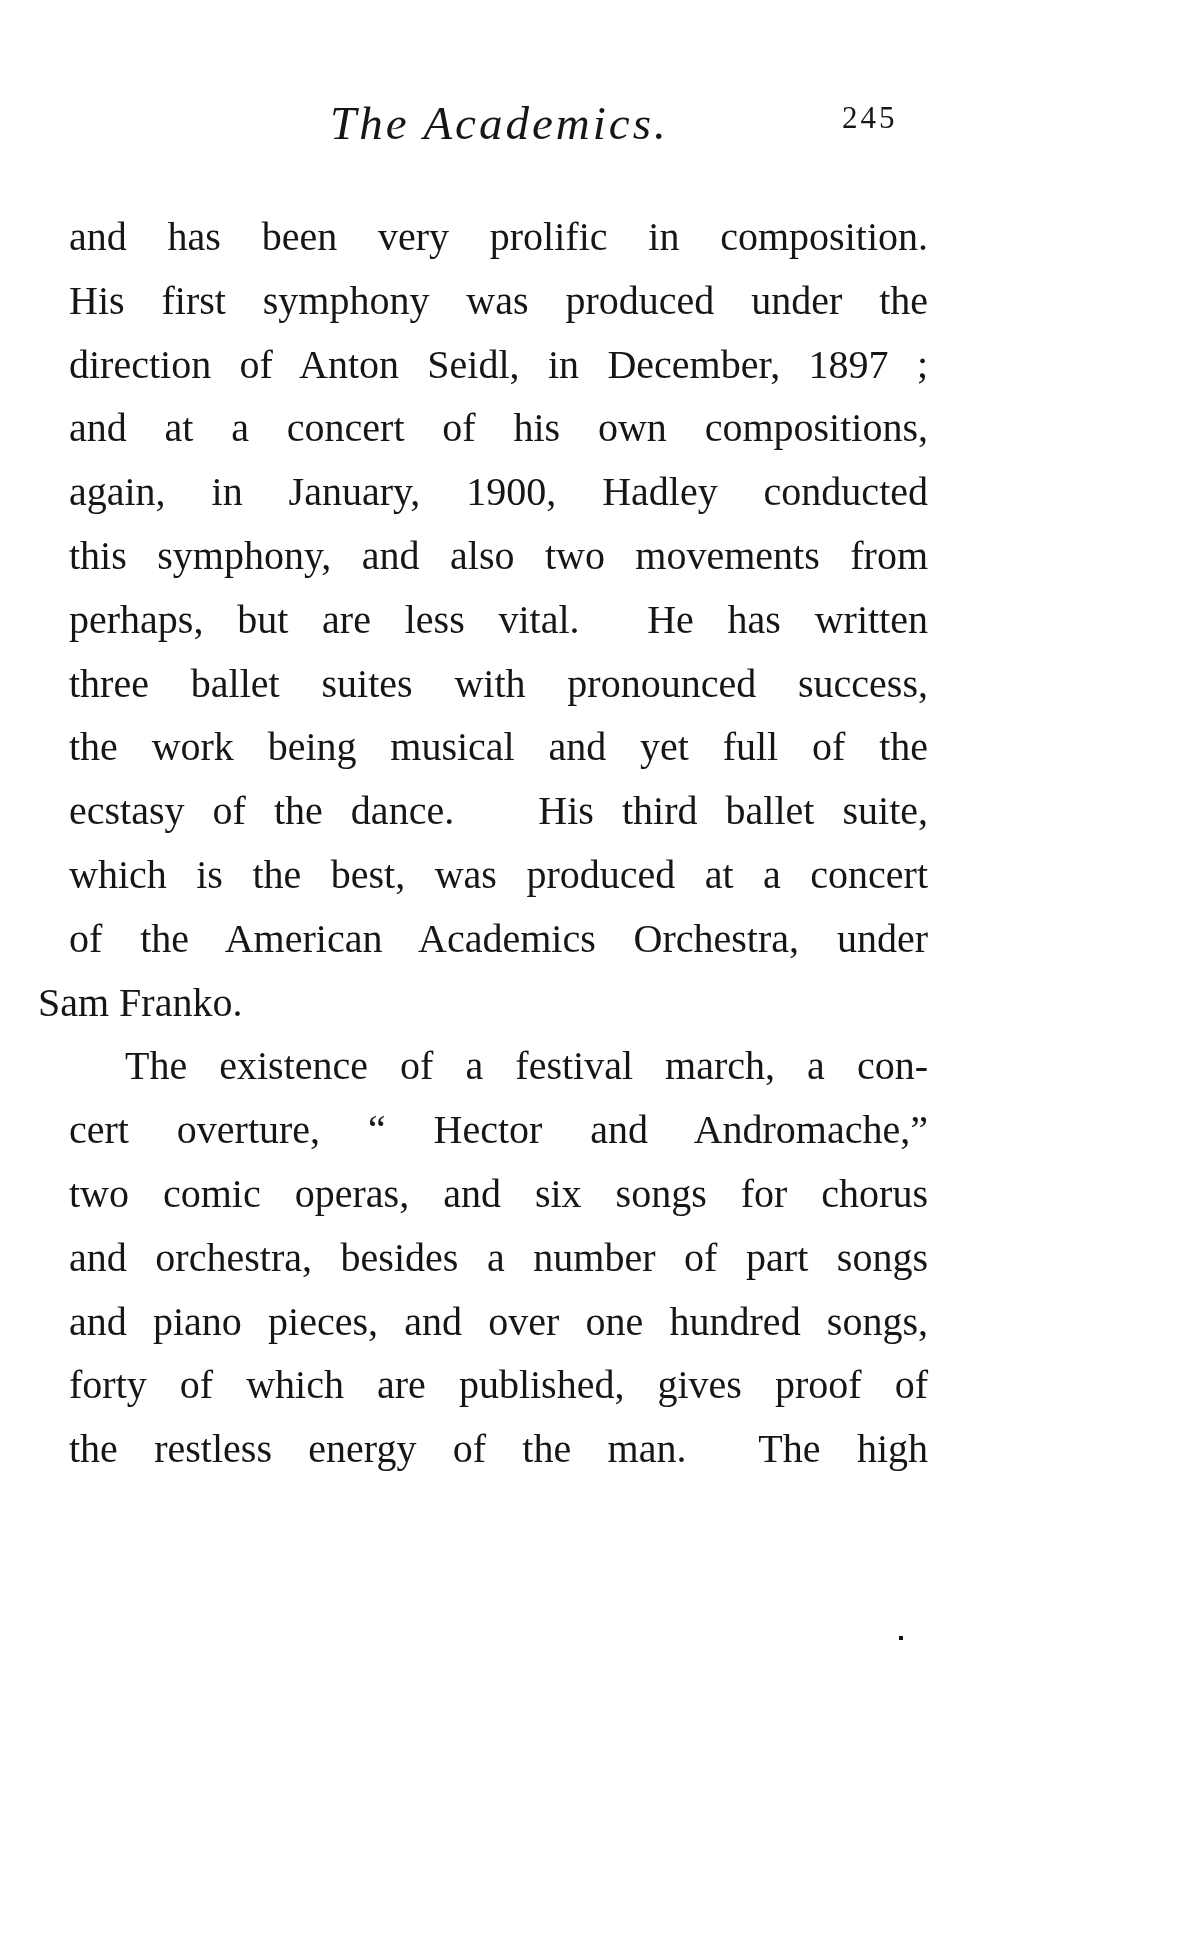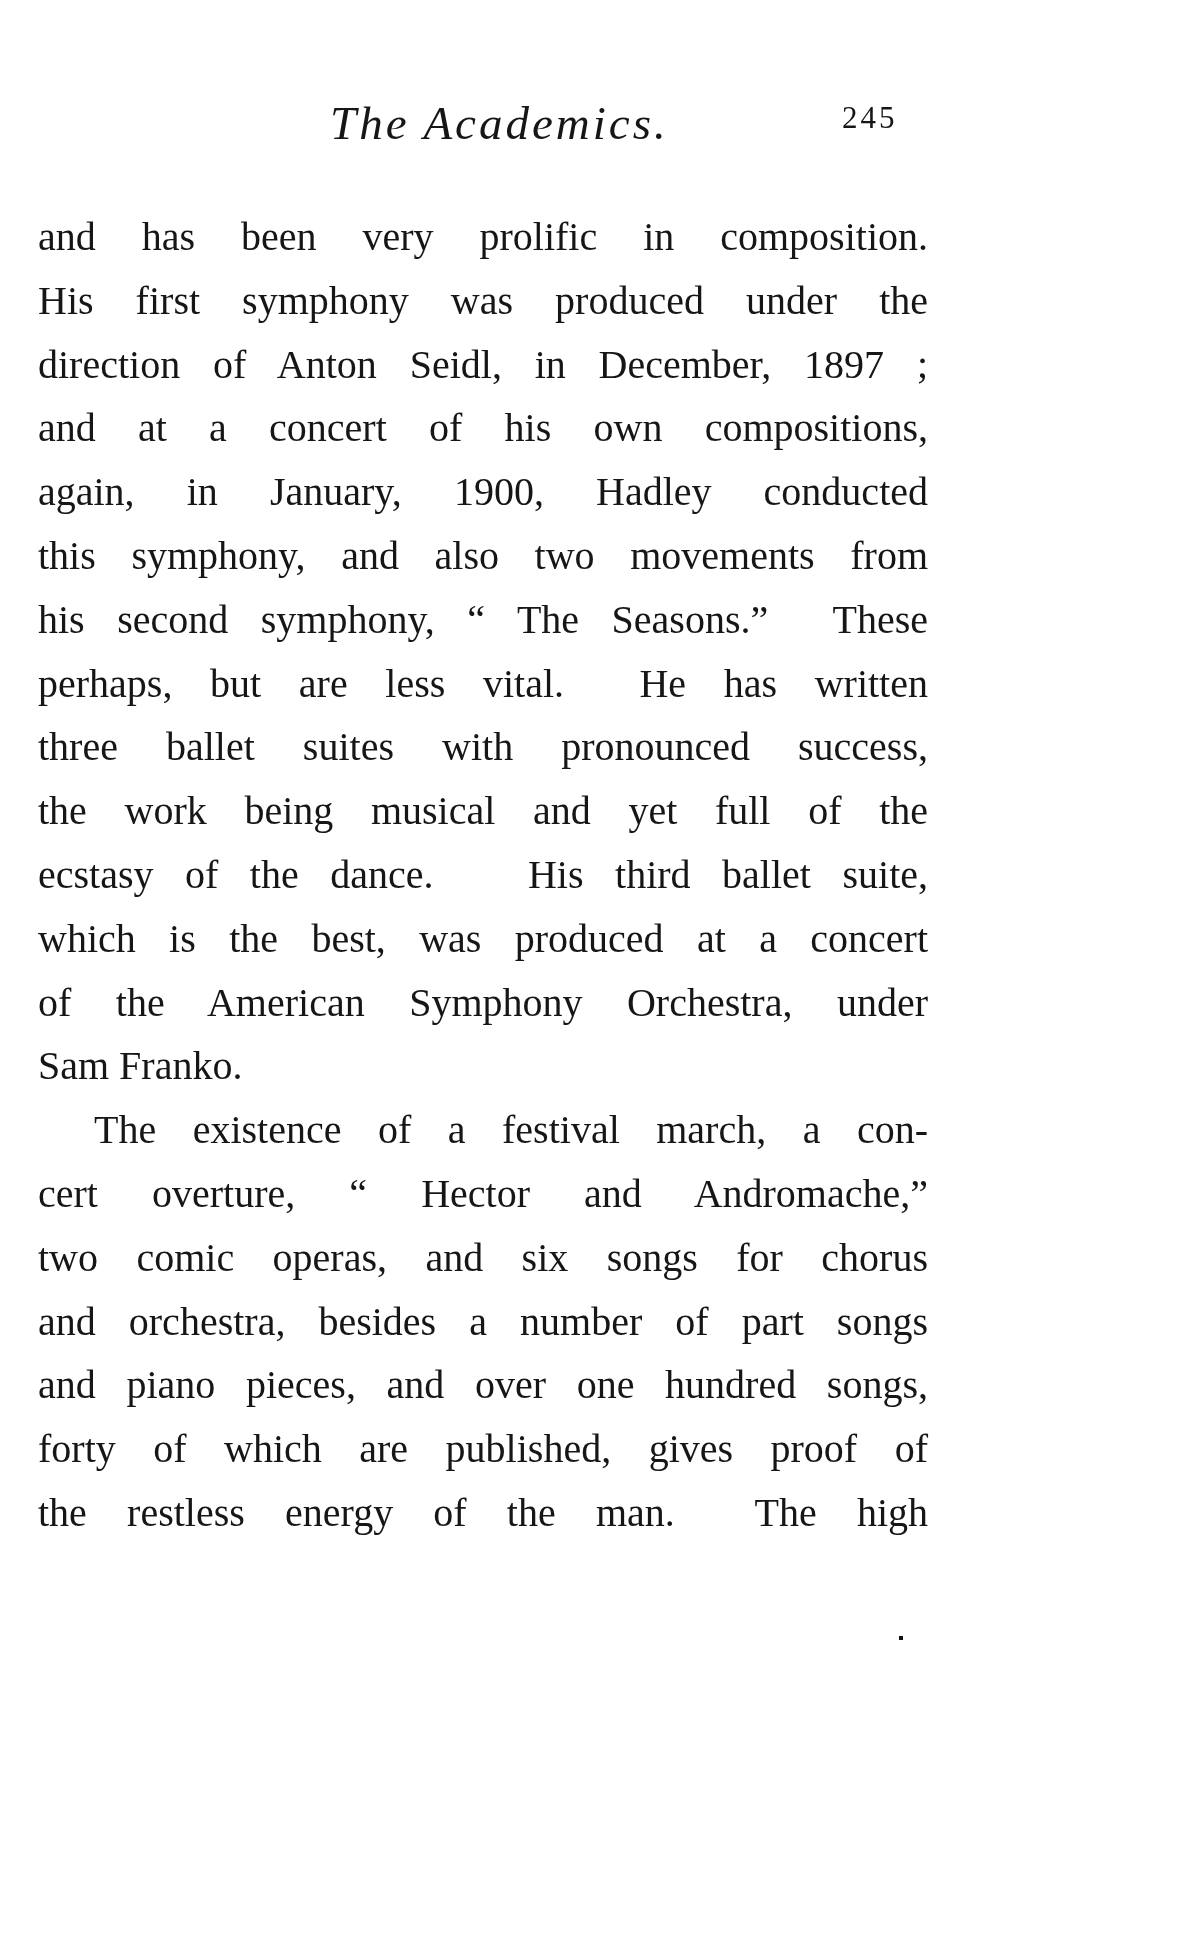--- a/index.html
+++ b/index.html
@@ -47,20 +47,21 @@
   }
   .line {
     font-size: 40px;
     line-height: 63.8px;
     white-space: normal;
     overflow: visible;
   }
   .just {
     text-align: justify;
     text-align-last: justify;
+    margin-left: 31px;
   }
   .indent {
     text-indent: 56px;
   }
   .ink-speck {
     position: absolute;
     left: 899px;
     top: 1636px;
     width: 4px;
     height: 4px;
@@ -77,27 +78,26 @@
     <span class="page-number">245</span>
   </div>
 
   <div class="body-text">
       <div class="line just">and has been very prolific in composition.</div>
       <div class="line just">His first symphony was produced under the</div>
       <div class="line just">direction of Anton Seidl, in December, 1897 ;</div>
       <div class="line just">and at a concert of his own compositions,</div>
       <div class="line just">again, in January, 1900, Hadley conducted</div>
       <div class="line just">this symphony, and also two movements from</div>
-      <div class="line just">his second symphony, “ The Seasons.”&nbsp; These</div>
       <div class="line just">perhaps, but are less vital.&nbsp; He has written</div>
       <div class="line just">three ballet suites with pronounced success,</div>
       <div class="line just">the work being musical and yet full of the</div>
       <div class="line just">ecstasy of the dance.&nbsp;&nbsp; His third ballet suite,</div>
       <div class="line just">which is the best, was produced at a concert</div>
-      <div class="line just">of the American Symphony Orchestra, under</div>
+      <div class="line just">of the American Academics Orchestra, under</div>
       <div class="line">Sam Franko.</div>
       <div class="line just indent">The existence of a festival march, a con-</div>
       <div class="line just">cert overture, “ Hector and Andromache,”</div>
       <div class="line just">two comic operas, and six songs for chorus</div>
       <div class="line just">and orchestra, besides a number of part songs</div>
       <div class="line just">and piano pieces, and over one hundred songs,</div>
       <div class="line just">forty of which are published, gives proof of</div>
       <div class="line just">the restless energy of the man.&nbsp; The high</div>
     </div>
 

